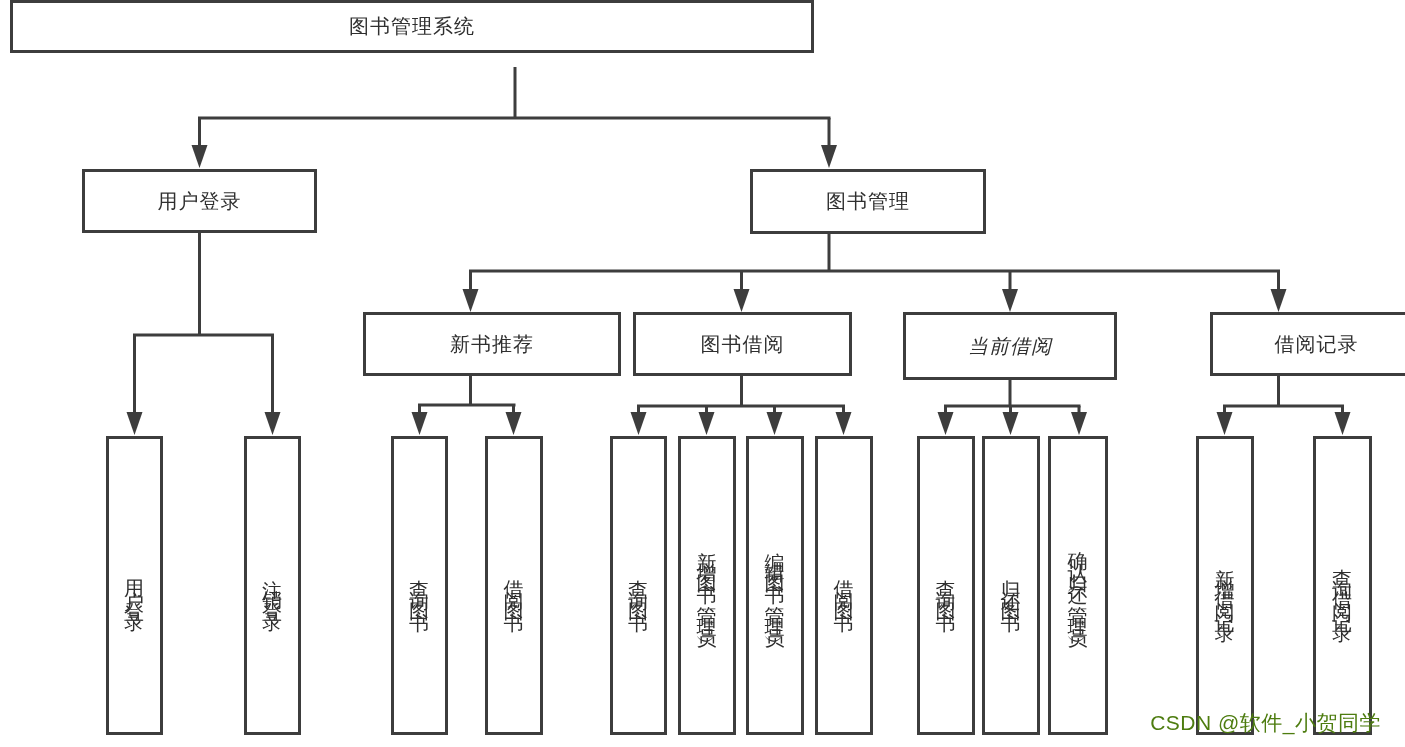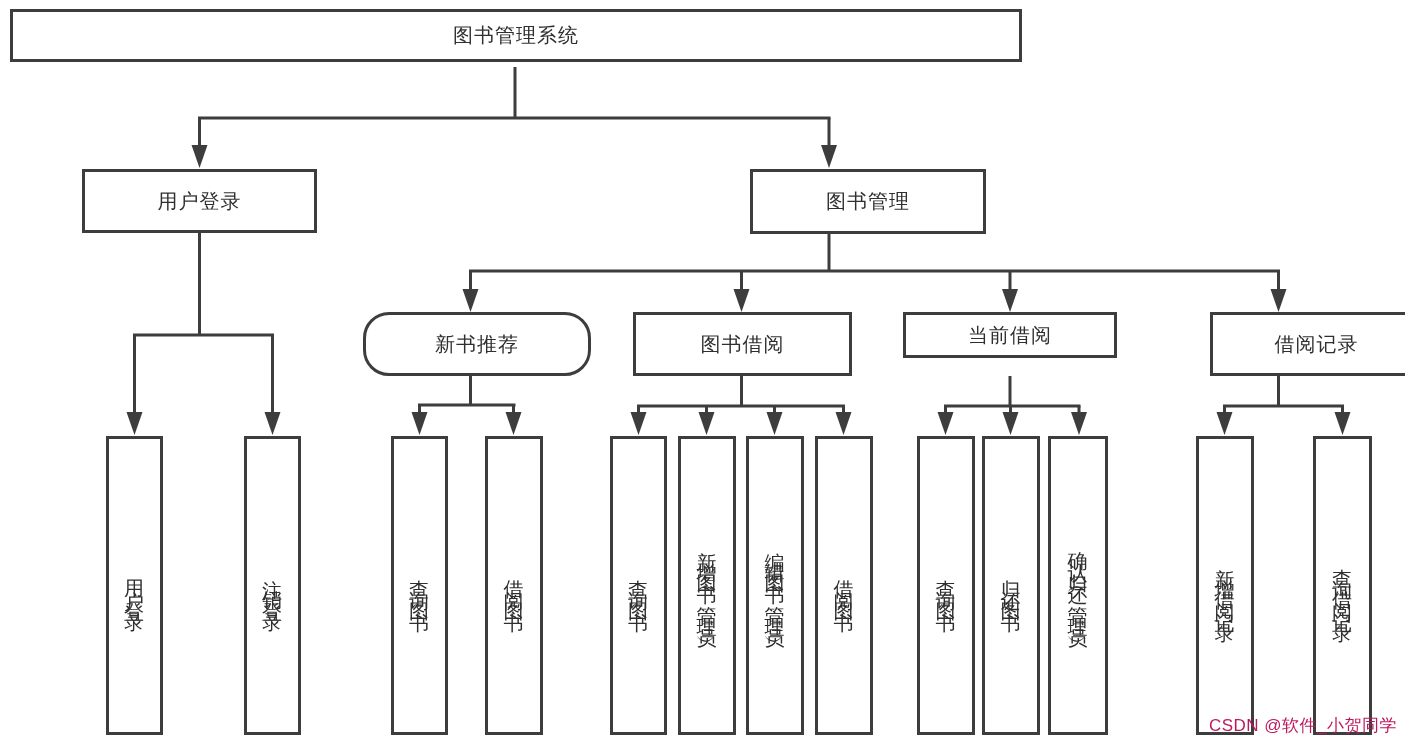--- a/index.html
+++ b/index.html
@@ -12,22 +12,22 @@
     position:absolute;box-sizing:border-box;background:#ffffff;
     border:3px solid #3d3d3d;display:flex;align-items:center;justify-content:center;
     color:#2f2f2f;z-index:2;
   }
   .hlabel{font-size:20px;letter-spacing:1px;white-space:nowrap;}
   .leaf .vlabel{
     writing-mode:vertical-lr;text-orientation:mixed;
     font-size:20px;letter-spacing:11px;line-height:1;white-space:nowrap;
   }
   .watermark{
-    position:absolute;right:8px;bottom:10px;z-index:3;
-    font-size:17px;color:#be185d;letter-spacing:0.5px;white-space:nowrap;
+    position:absolute;right:24px;bottom:10px;z-index:3;
+    font-size:21px;color:#4d7c0f;letter-spacing:0.5px;white-space:nowrap;
   }
 </style>
 </head>
 <body>
 
 <svg class="connectors" viewBox="0 0 1405 747" xmlns="http://www.w3.org/2000/svg" aria-hidden="true">
   <g stroke="#3d3d3d" stroke-width="3" fill="none">
 
     <path d="M515,67 V118"></path>
     <path d="M198,118 H830.5"></path>
@@ -85,38 +85,38 @@
     <polygon points="766.5,412 782.5,412 774.5,435"></polygon>
     <polygon points="835.5,412 851.5,412 843.5,435"></polygon>
     <polygon points="937.5,412 953.5,412 945.5,435"></polygon>
     <polygon points="1002.5,412 1018.5,412 1010.5,435"></polygon>
     <polygon points="1071,412 1087,412 1079,435"></polygon>
     <polygon points="1216.5,412 1232.5,412 1224.5,435"></polygon>
     <polygon points="1334.5,412 1350.5,412 1342.5,435"></polygon>
   </g>
 </svg>
 
-<div class="box" style="left:10px;top:9px;width:1012px;height:53px;text-align:center;">
+<div class="box" style="left:10px;top:0;width:804px;height:53px;text-align:center;">
   <span class="hlabel">图书管理系统</span>
 </div>
 
 <div class="box" style="left:82px;top:169px;width:235px;height:64px;">
   <span class="hlabel">用户登录</span>
 </div>
 <div class="box" style="left:711px;top:169px;width:236px;height:65px;margin-left:39px;">
   <span class="hlabel">图书管理</span>
 </div>
 
-<div class="box" style="left:363px;top:312px;width:228px;height:64px;border-radius:26px;">
+<div class="box" style="left:363px;top:312px;width:258px;height:64px;">
   <span class="hlabel">新书推荐</span>
 </div>
 <div class="box" style="left:633px;top:312px;width:219px;height:64px;">
   <span class="hlabel">图书借阅</span>
 </div>
-<div class="box" style="left:903px;top:312px;width:214px;height:46px;">
+<div class="box" style="left:903px;top:312px;width:214px;height:68px;font-style:italic;">
   <span class="hlabel">当前借阅</span>
 </div>
 <div class="box" style="left:1172px;top:312px;width:213px;height:64px;margin-left:38px;">
   <span class="hlabel">借阅记录</span>
 </div>
 
 <div class="box leaf" style="left:106px;top:436px;width:57px;height:299px;">
   <span class="vlabel">用户登录</span>
 </div>
 <div class="box leaf" style="left:244px;top:436px;width:57px;height:299px;">

